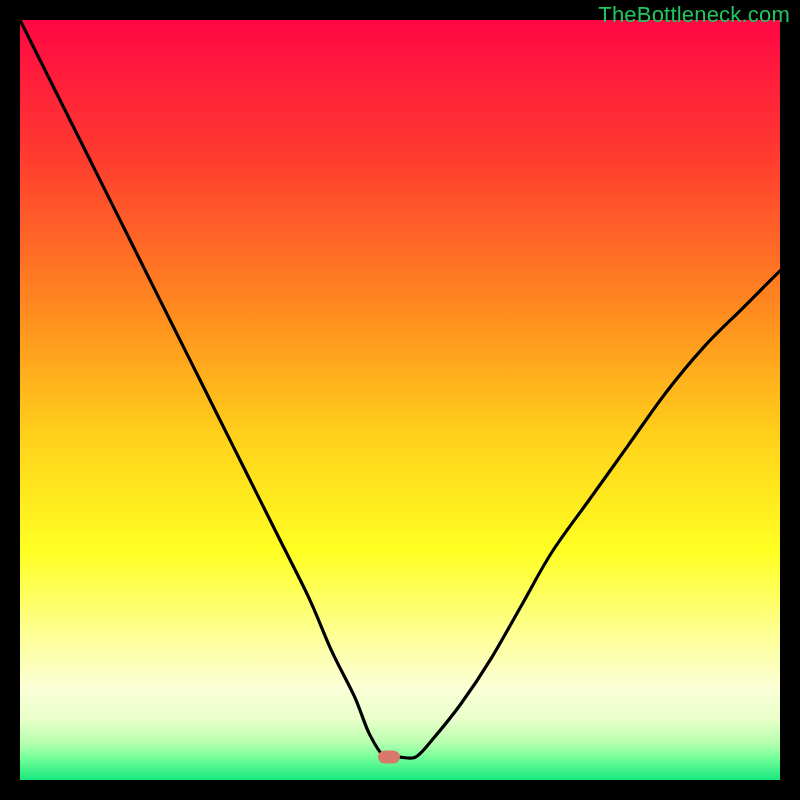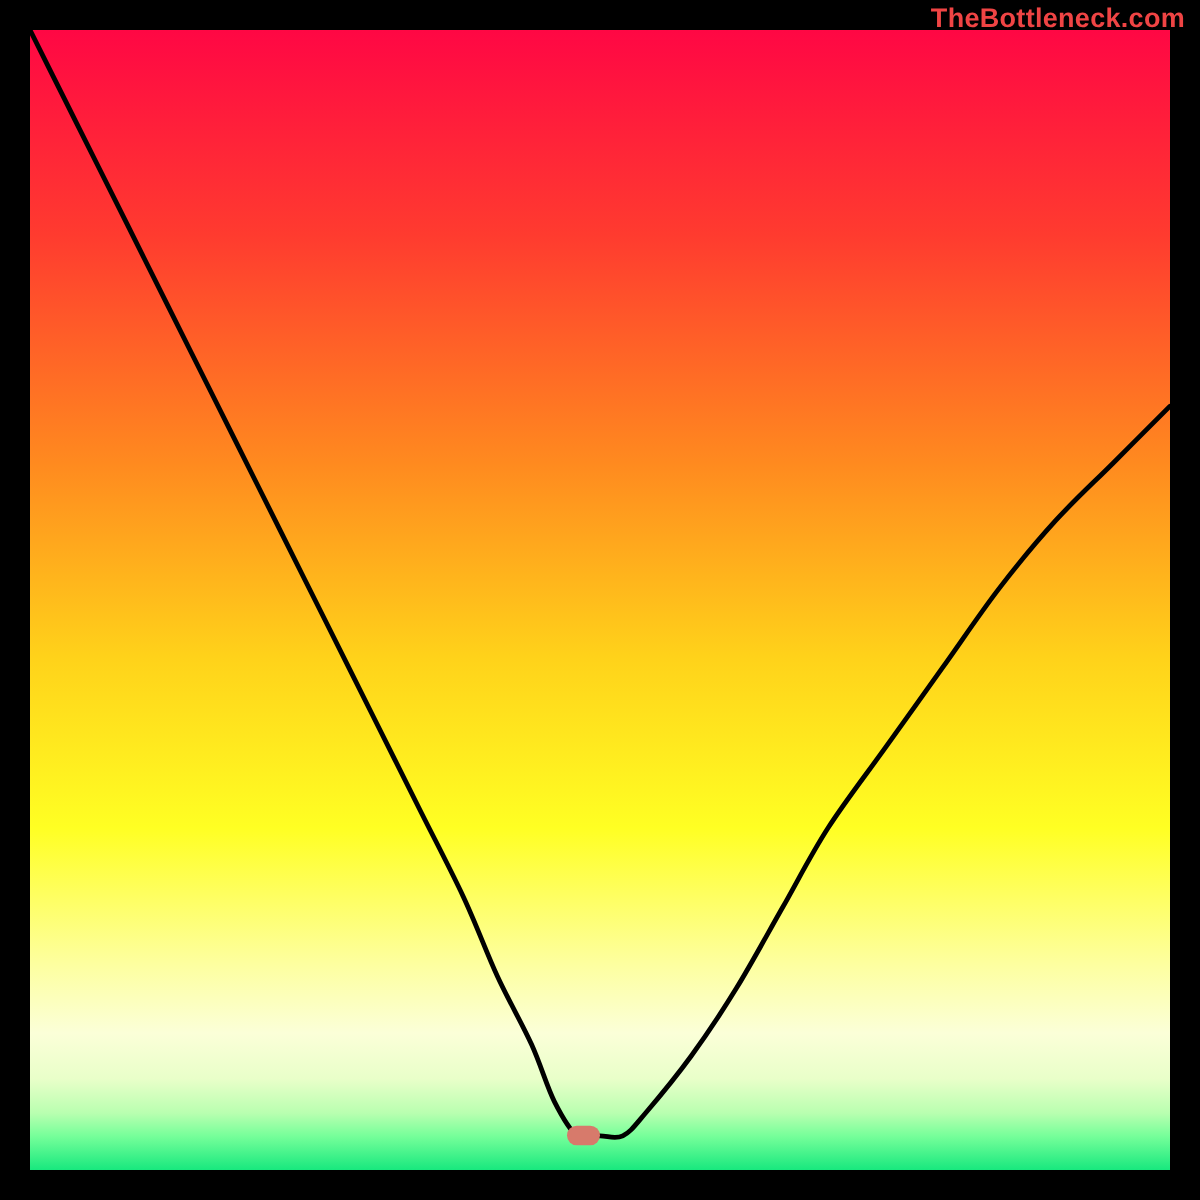--- a/index.html
+++ b/index.html
@@ -37,23 +37,23 @@
     position: absolute;
     width: 22px;
     height: 13px;
     border-radius: 7px;
     transform: translate(-50%, -50%);
   }
   .watermark {
     position: absolute;
     top: 2px;
     right: 10px;
-    color: #ef4444;
-    font-size: 18px;
-    font-weight: 700;
+    color: #22c55e;
+    font-size: 22px;
+    font-weight: 400;
     letter-spacing: 0.2px;
   }
 </style>
 </head>
 <body>
 
 <div class="stage">
 
   <div class="plot">
 

